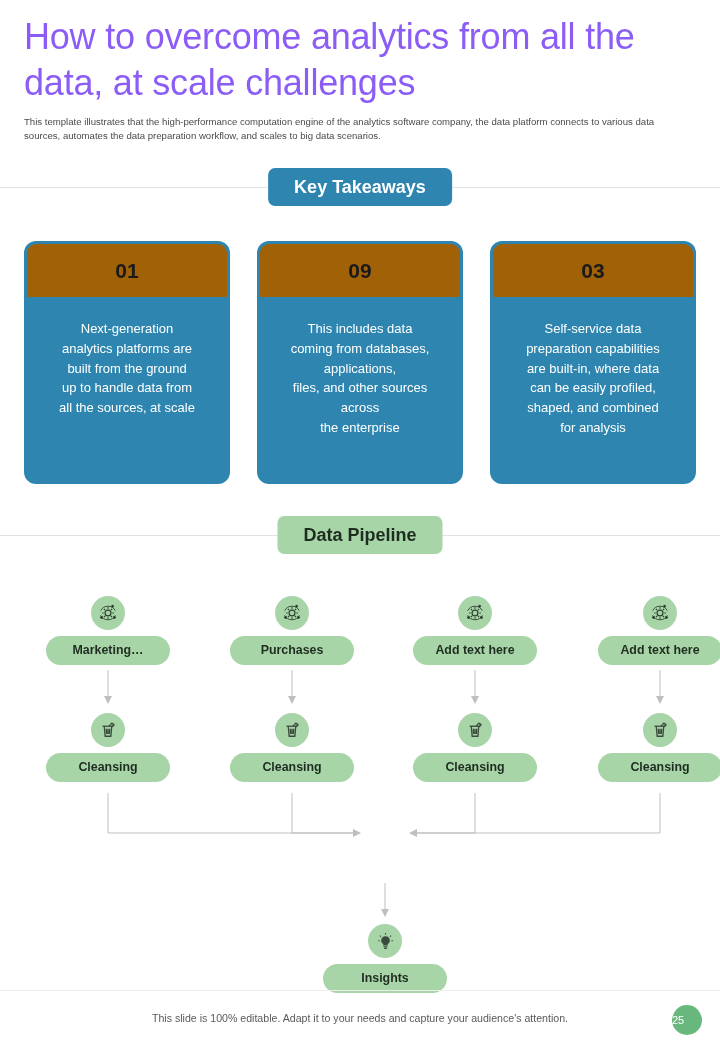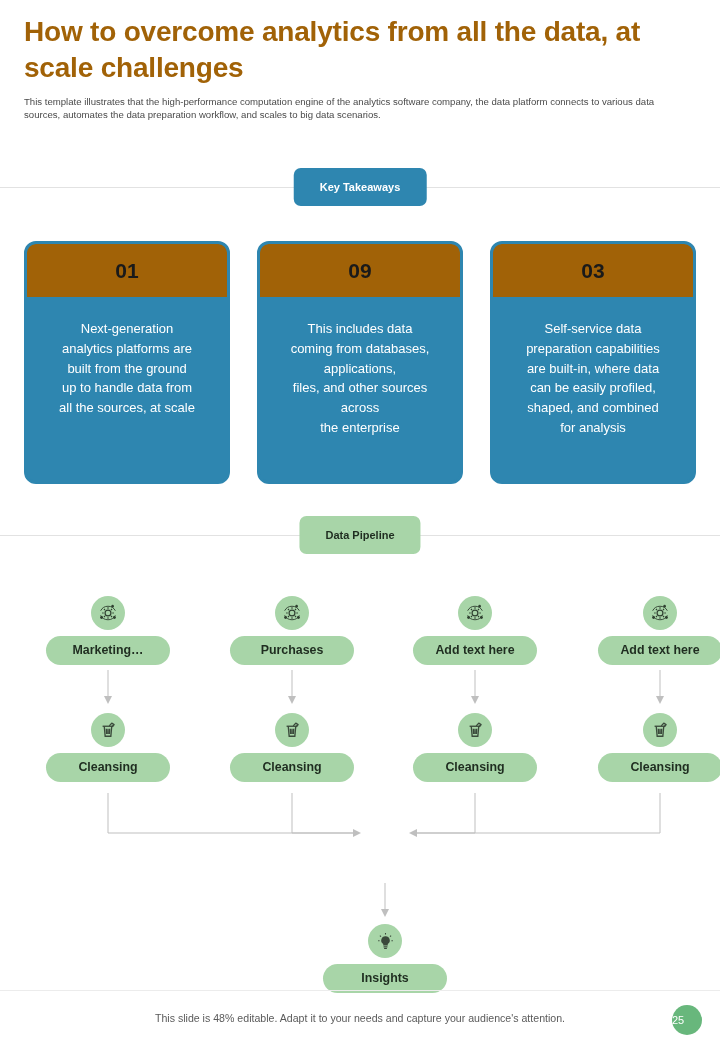--- a/index.html
+++ b/index.html
@@ -13,23 +13,23 @@
   .slide {
     position: relative;
     width: 720px;
     height: 1040px;
     background: #ffffff;
   }
 
   
   .header { position: absolute; left: 24px; top: 14px; width: 672px; }
   .title {
-    font-size: 28px;
-    font-weight: bold;
-    color: #a16207;
+    font-size: 36px;
+    font-weight: normal;
+    color: #8b5cf6;
     line-height: 1.28;
     letter-spacing: -0.2px;
   }
   .subtitle {
     margin-top: 9px;
     font-size: 9.6px;
     color: #4a4a4a;
     line-height: 1.42;
     width: 660px;
   }
@@ -37,21 +37,21 @@
   
   .sectionband { position: absolute; left: 0; width: 720px; height: 40px; }
   .sectionband .rule {
     position: absolute; left: 0; top: 19px;
     width: 720px; height: 1px; background: #e2e2e2;
   }
   .badge {
     position: absolute; left: 50%; transform: translateX(-50%);
     top: 0; height: 38px; line-height: 38px;
     padding: 0 26px; border-radius: 7px;
-    font-size: 11px; font-weight: bold; white-space: nowrap;
+    font-size: 18px; font-weight: bold; white-space: nowrap;
     text-align: center;
   }
   .badge.blue { background: #2e86b0; color: #ffffff; }
   .badge.green { background: #a8d5a8; color: #1f2d20; }
 
   
   .cards { position: absolute; left: 24px; top: 241px; width: 672px; height: 243px; }
   .card {
     position: absolute; top: 0; width: 206px; height: 243px;
     border: 3px solid #2e86b0;
@@ -338,16 +338,16 @@
           <path d="M9.8 18.2 L14.2 18.2 M10.4 20 L13.6 20" stroke-width="1.4"></path>
           <path d="M12 2.4 L12 4.1 M5.6 5.3 L6.8 6.5 M18.4 5.3 L17.2 6.5 M3.6 11.2 L5.2 11.2 M20.4 11.2 L18.8 11.2" stroke-width="1.2"></path>
         </svg>
       </div>
       <div class="pill">Insights</div>
     </div>
 
   </div>
 
   <div class="footer-rule"></div>
-  <div class="footer-text">This slide is 48% editable. Adapt it to your needs and capture your audience's attention.</div>
+  <div class="footer-text">This slide is 100% editable. Adapt it to your needs and capture your audience's attention.</div>
   <div class="page-badge">25</div>
 
 </div>
 
 </body></html>

